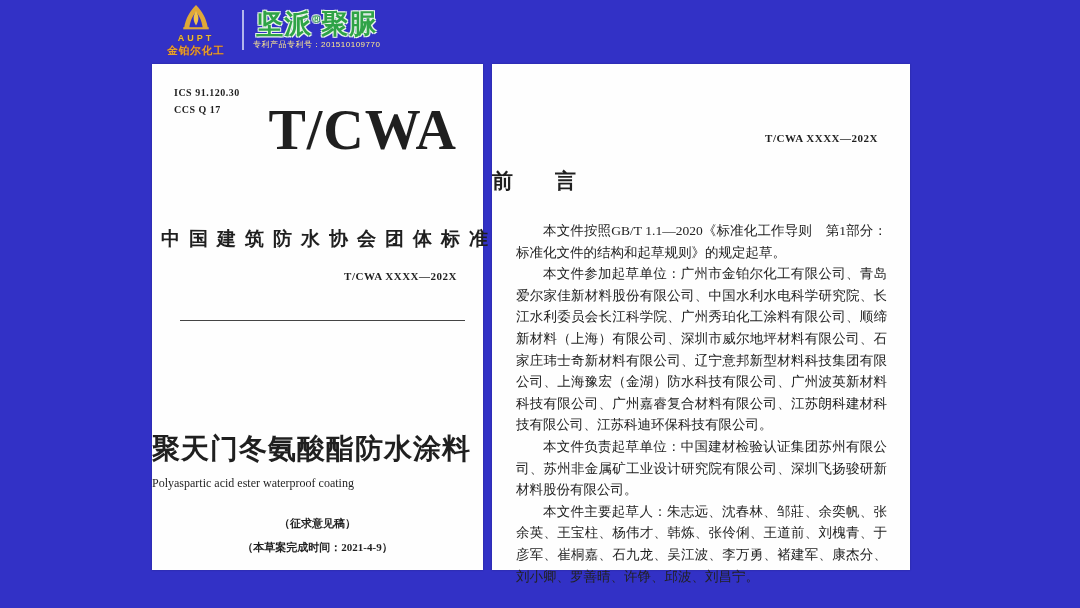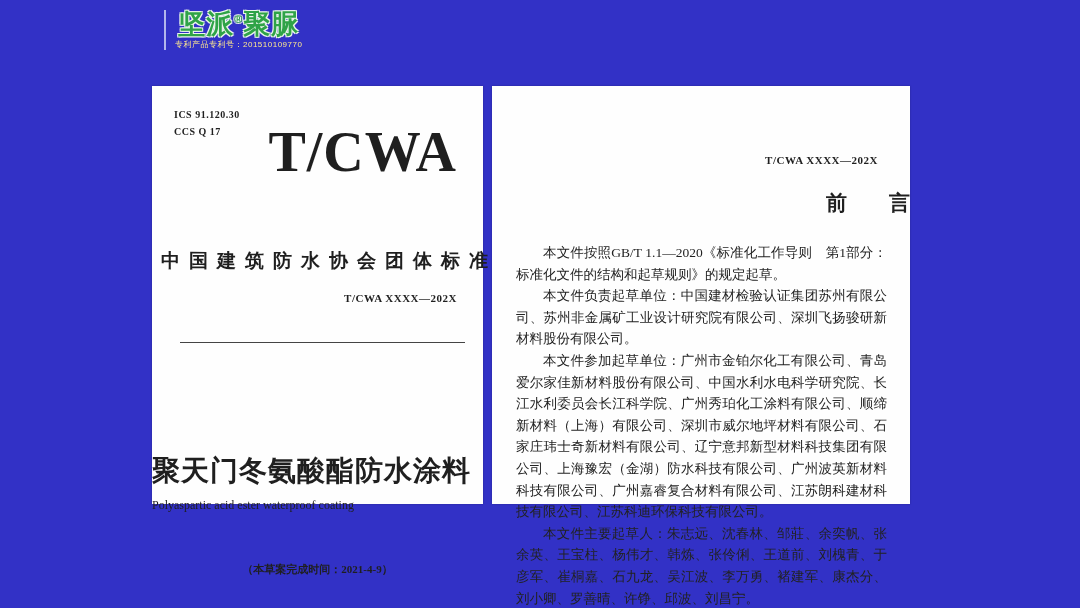--- a/index.html
+++ b/index.html
@@ -81,26 +81,25 @@
     font-weight: bold;
     letter-spacing: 2px;
     white-space: nowrap;
     text-shadow: 1px 2px 2px rgba(10,10,60,0.55);
   }
 
   
   .page {
     position: absolute;
     top: 64px;
-    height: 418px;
+    height: 506px;
     background: #fefefe;
     box-shadow: 0 0 2px rgba(0,0,0,0.25);
     color: #1f1f1f;
     font-family: "Liberation Serif", "DejaVu Serif", serif;
-    margin-top: 22px;
   }
   .page-left  { left: 152px; width: 331px; }
   .page-right { left: 492px; width: 418px; }
 
   
   .ics-block {
     position: absolute;
     top: 20px; left: 22px;
     font-size: 10px;
     font-weight: bold;
@@ -170,41 +169,52 @@
   .doc-number-right {
     position: absolute;
     top: 68px; right: 32px;
     font-size: 11px;
     font-weight: bold;
     letter-spacing: 0.5px;
   }
   .foreword-heading {
     position: absolute;
     top: 103px; left: 0; right: 0;
-    text-align: right;
+    text-align: left;
     font-size: 21px;
     font-weight: bold;
   }
   .foreword-body {
     position: absolute;
     top: 156px; left: 24px; right: 23px;
     font-size: 13.5px;
     line-height: 21.6px;
     text-align: justify;
     color: #222;
   }
   .foreword-body p {
     text-indent: 2em;
     margin: 0;
   }
 </style>
 </head>
 <body>
 
 <div class="header">
+  <div class="logo-group">
+    <span>
+      <svg width="34" height="26" viewBox="0 0 40 30">
+        <path d="M20 1 C13 8 8 16 6 28 L12 28 C13.5 19 16 13.5 20 9.5 C24 13.5 26.5 19 28 28 L34 28 C32 16 27 8 20 1 Z" fill="#dfa838"></path>
+        <path d="M20 8 C16.5 14 16 18.5 20 25 C24 18.5 23.5 14 20 8 Z" fill="#f2c44c"></path>
+        <rect x="5" y="27" width="30" height="2.5" fill="#dfa838"></rect>
+      </svg>
+    </span>
+    <span class="logo-abbr">AUPT</span>
+    <span class="logo-company">金铂尔化工</span>
+  </div>
 
   <div class="header-divider"></div>
 
   <div class="brand-block">
     <span class="brand-name"><span>坚派</span><span class="reg">®</span><span>聚脲</span></span>
     <span class="brand-patent">专利产品专利号：201510109770</span>
   </div>
 
 </div>
 
@@ -212,25 +222,26 @@
   <div class="ics-block">
     <div>ICS 91.120.30</div>
     <div>CCS Q 17</div>
   </div>
   <div class="tcwa-big">T/CWA</div>
   <div class="org-title">中国建筑防水协会团体标准</div>
   <div class="doc-number-left">T/CWA XXXX—202X</div>
   <div class="cover-rule"></div>
   <div class="title-cn">聚天门冬氨酸酯防水涂料</div>
   <div class="title-en">Polyaspartic acid ester waterproof coating</div>
+  <div class="draft-note">（征求意见稿）</div>
   <div class="date-note">（本草案完成时间：2021-4-9）</div>
 </div>
 
 <div class="page page-right">
   <div class="doc-number-right">T/CWA XXXX—202X</div>
   <div class="foreword-heading">前　　言</div>
   <div class="foreword-body">
     <p>本文件按照GB/T 1.1—2020《标准化工作导则　第1部分：标准化文件的结构和起草规则》的规定起草。</p>
+    <p>本文件参加起草单位：广州市金铂尔化工有限公司、青岛爱尔家佳新材料股份有限公司、中国水利水电科学研究院、长江水利委员会长江科学院、广州秀珀化工涂料有限公司、顺缔新材料（上海）有限公司、深圳市威尔地坪材料有限公司、石家庄玮士奇新材料有限公司、辽宁意邦新型材料科技集团有限公司、上海豫宏（金湖）防水科技有限公司、广州波英新材料科技有限公司、广州嘉睿复合材料有限公司、江苏朗科建材科技有限公司、江苏科迪环保科技有限公司。</p>
     <p>本文件负责起草单位：中国建材检验认证集团苏州有限公司、苏州非金属矿工业设计研究院有限公司、深圳飞扬骏研新材料股份有限公司。</p>
-    <p>本文件参加起草单位：广州市金铂尔化工有限公司、青岛爱尔家佳新材料股份有限公司、中国水利水电科学研究院、长江水利委员会长江科学院、广州秀珀化工涂料有限公司、顺缔新材料（上海）有限公司、深圳市威尔地坪材料有限公司、石家庄玮士奇新材料有限公司、辽宁意邦新型材料科技集团有限公司、上海豫宏（金湖）防水科技有限公司、广州波英新材料科技有限公司、广州嘉睿复合材料有限公司、江苏朗科建材科技有限公司、江苏科迪环保科技有限公司。</p>
     <p>本文件主要起草人：朱志远、沈春林、邹莊、余奕帆、张余英、王宝柱、杨伟才、韩炼、张伶俐、王道前、刘槐青、于彦军、崔桐嘉、石九龙、吴江波、李万勇、褚建军、康杰分、刘小卿、罗善晴、许铮、邱波、刘昌宁。</p>
   </div>
 </div>
 
 </body></html>

